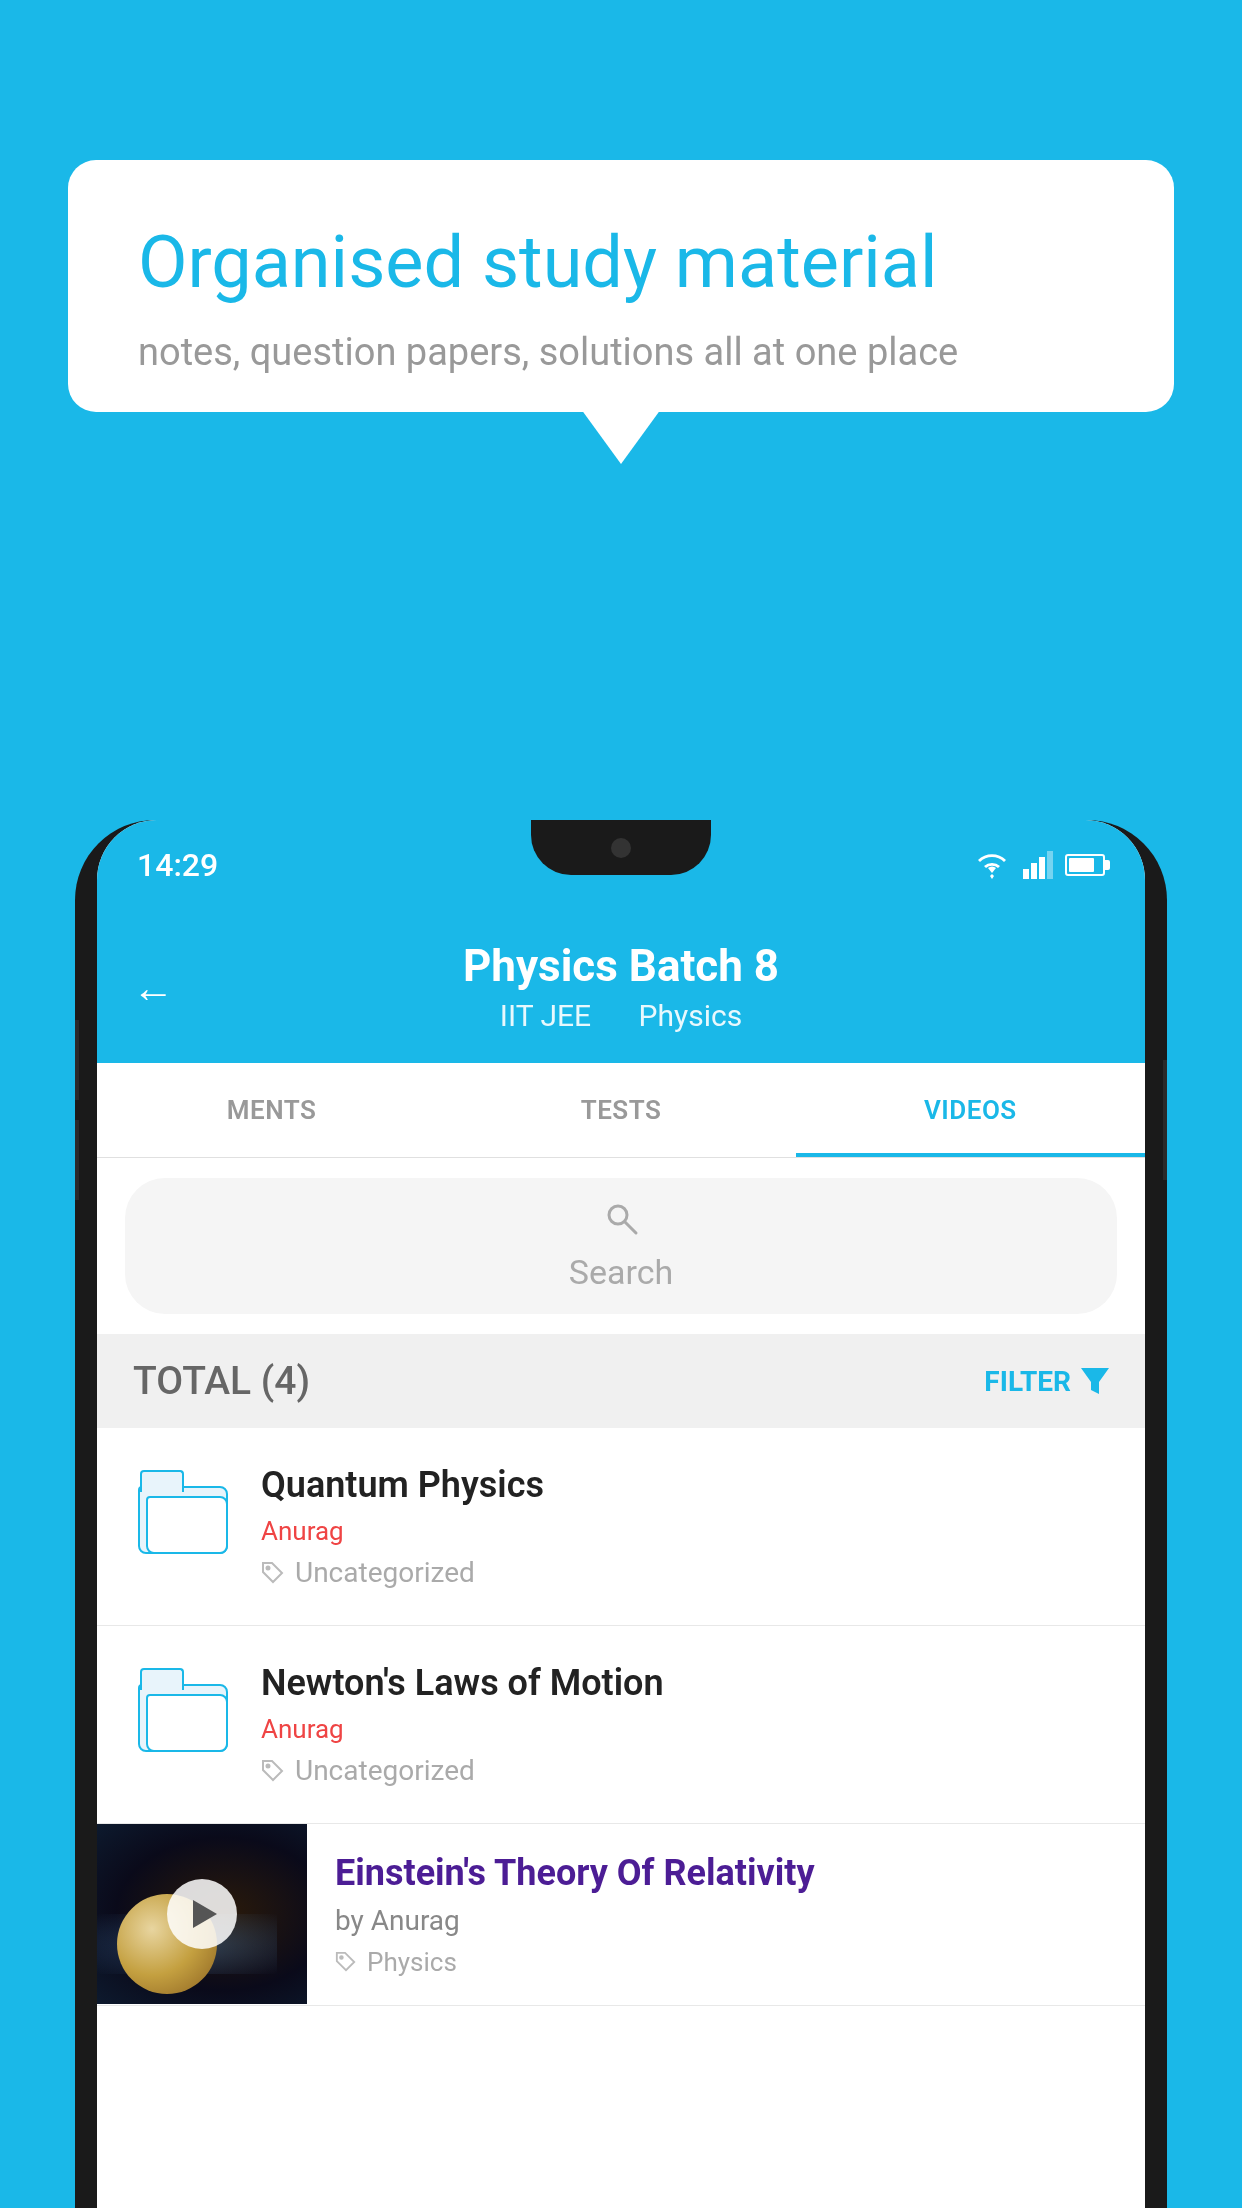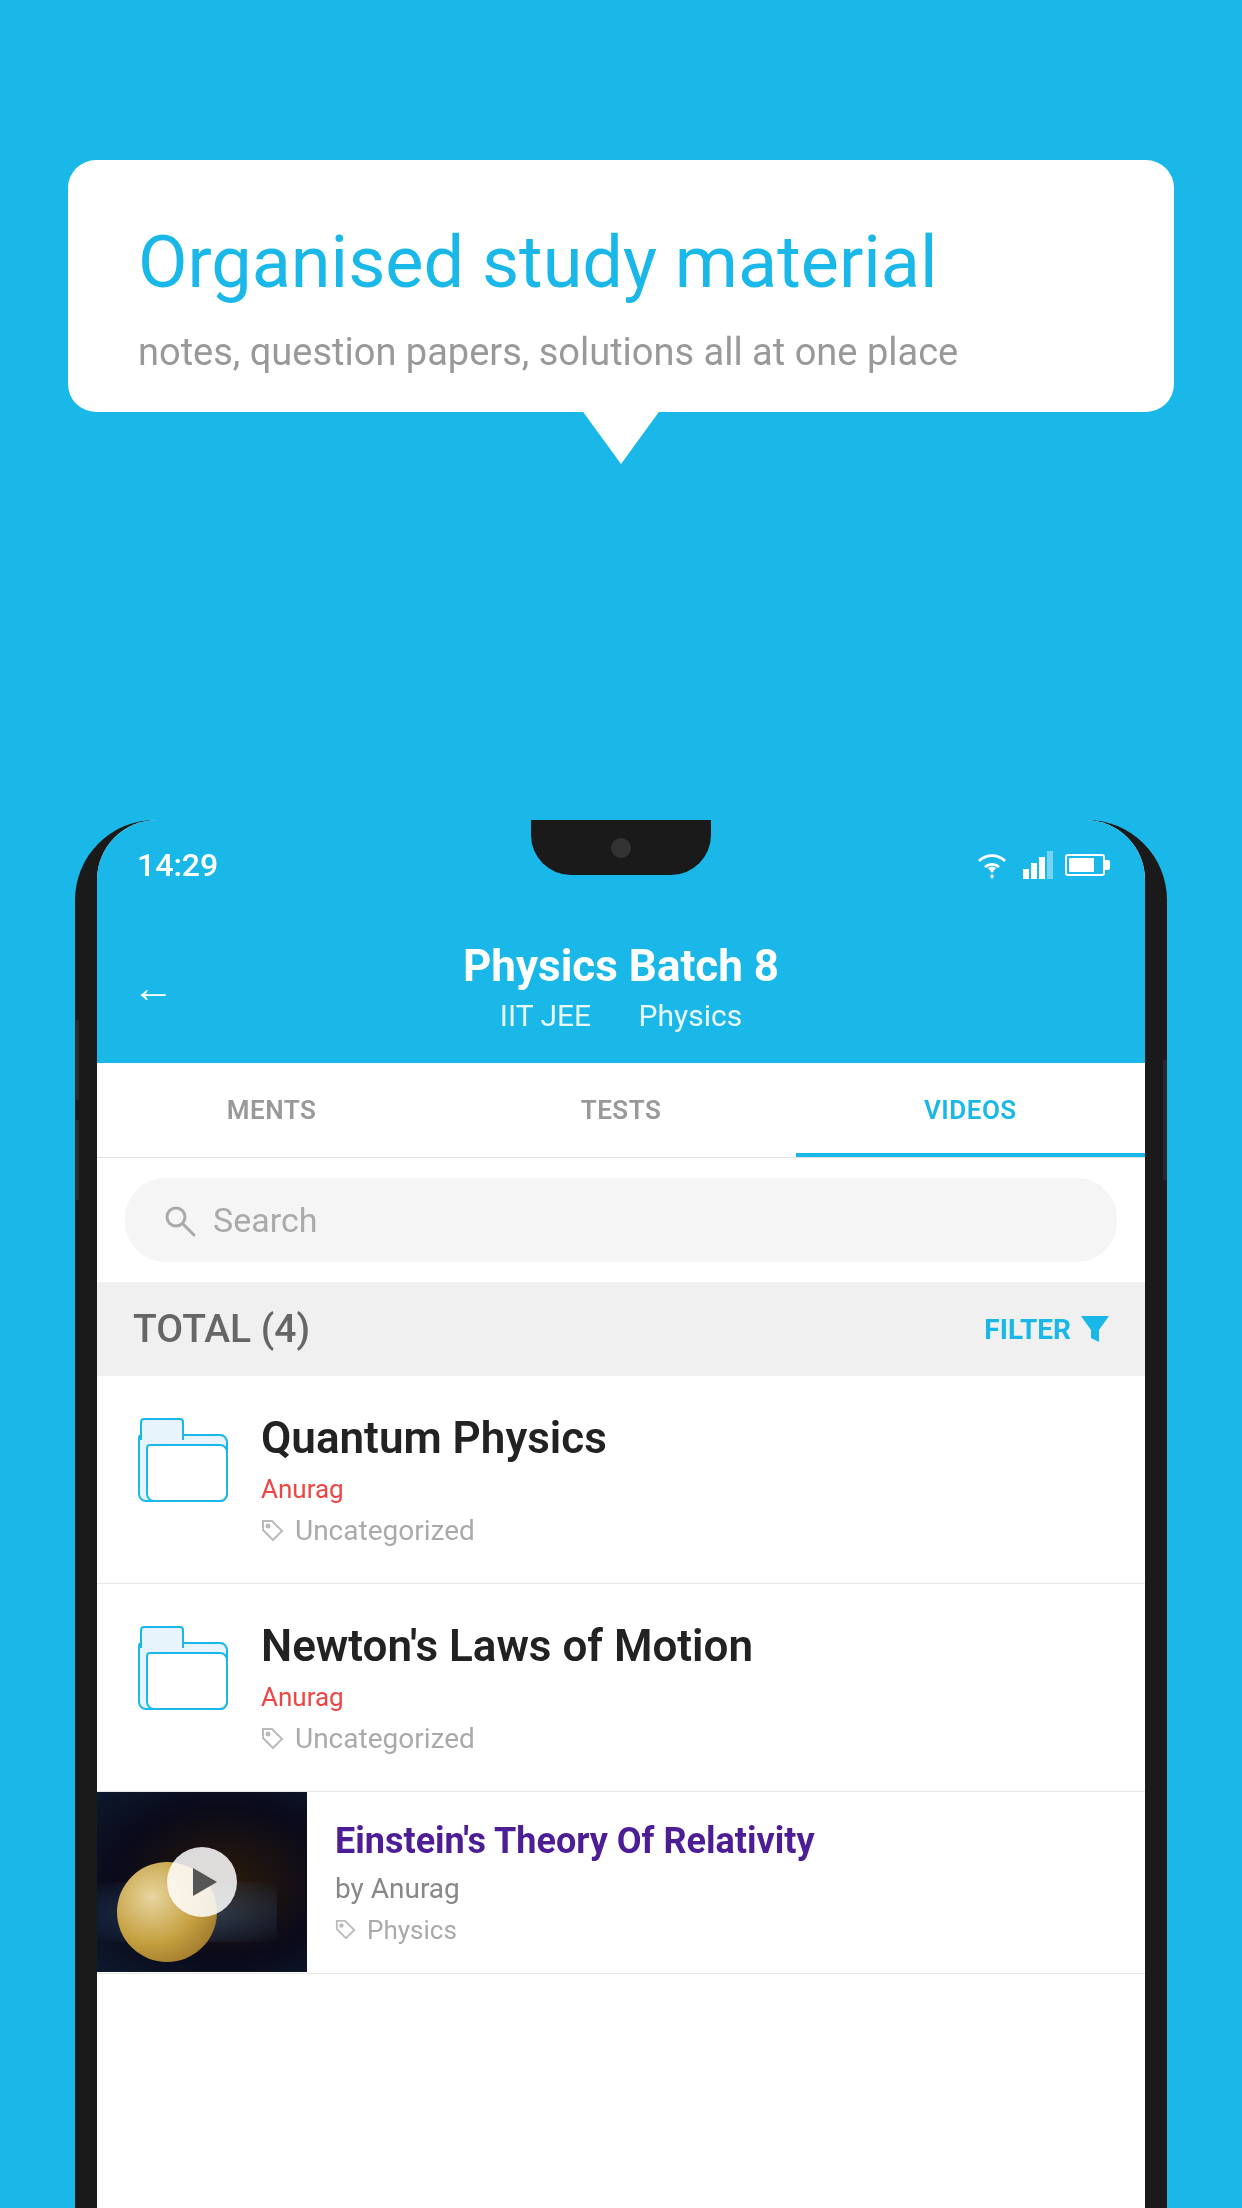--- a/index.html
+++ b/index.html
@@ -229,20 +229,21 @@
       padding: 20px 28px;
     }
 
     .search-bar {
       background: #f5f5f5;
       border-radius: 40px;
       padding: 22px 36px;
       display: flex;
       align-items: center;
       gap: 16px;
+      flex-direction: column;
     }
 
     .search-text {
       color: #aaa;
       font-size: 34px;
     }
 
     
     .filter-bar {
       background: #f0f0f0;
@@ -331,21 +332,21 @@
       background: white;
       border: 2.5px solid #1ab8e8;
       border-radius: 4px 8px 8px 8px;
     }
 
     .video-info {
       flex: 1;
     }
 
     .video-title {
-      font-size: 44px;
+      font-size: 36px;
       font-weight: 600;
       color: #222;
       margin-bottom: 10px;
     }
 
     .video-author {
       font-size: 26px;
       color: #ef4444;
       margin-bottom: 10px;
     }

